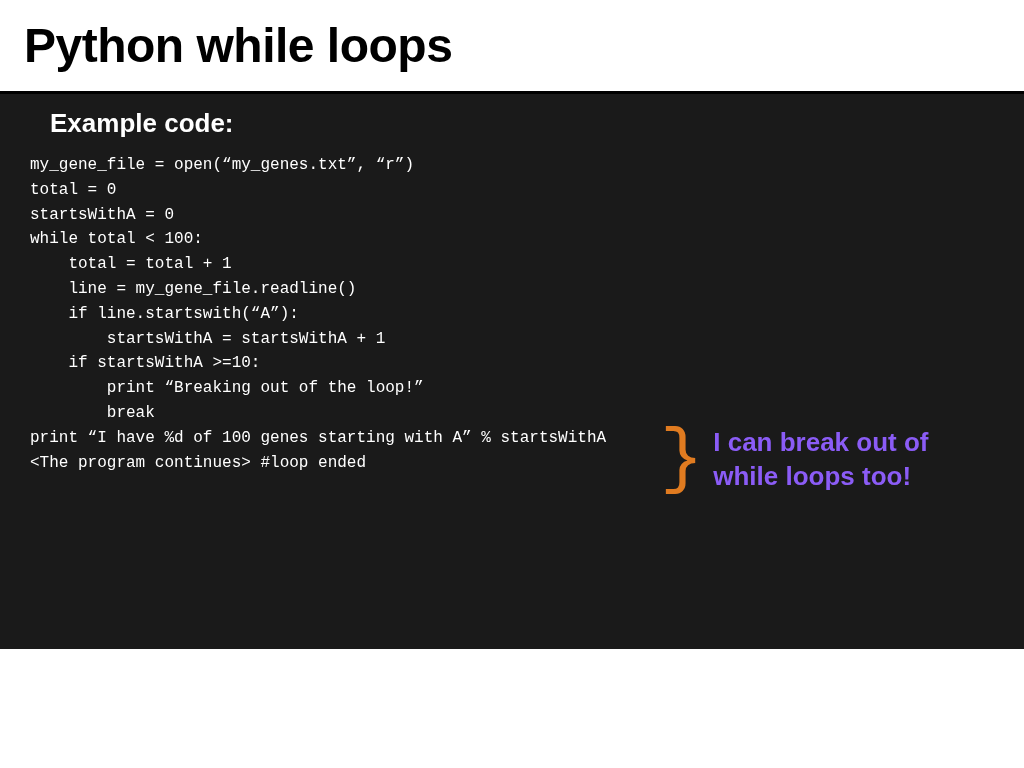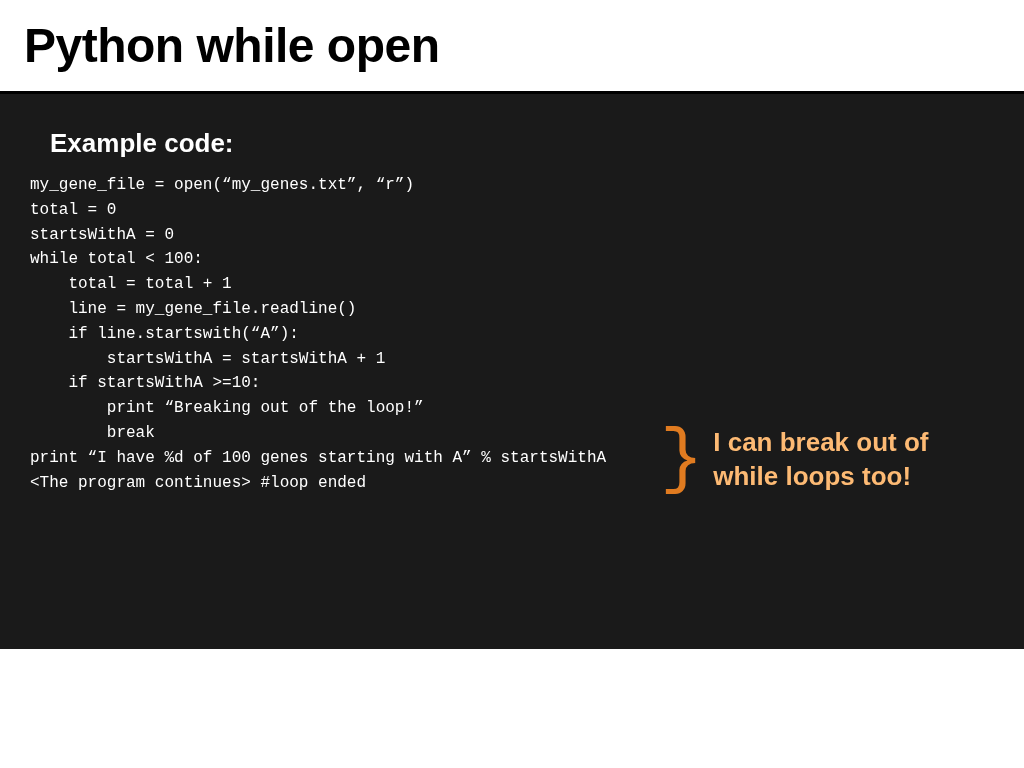--- a/index.html
+++ b/index.html
@@ -25,21 +25,21 @@
       font-size: 48px;
       font-weight: 900;
       color: #000000;
       letter-spacing: -0.5px;
     }
 
     .content {
       background-color: #1a1a1a;
       width: 1024px;
       height: 555px;
-      padding: 34px 30px 30px 30px;
+      padding: 14px 30px 30px 30px;
       position: relative;
     }
 
     .example-label {
       color: #ffffff;
       font-size: 26px;
       font-weight: bold;
       margin-bottom: 14px;
       margin-left: 20px;
     }
@@ -63,32 +63,32 @@
 
     .brace {
       color: #e07b20;
       font-size: 72px;
       font-weight: 300;
       line-height: 1;
       font-family: 'Courier New', Courier, monospace;
     }
 
     .annotation-text {
-      color: #fdba74;
+      color: #8b5cf6;
       font-size: 26px;
       font-weight: bold;
       line-height: 1.3;
       max-width: 270px;
     }
   </style>
 </head>
 <body>
 
 <div class="header">
-  <h1>Python while open</h1>
+  <h1>Python while loops</h1>
 </div>
 
 <div class="content">
   <div class="example-label">Example code:</div>
   <div class="code-block" id="code-container"><div>my_gene_file = open(“my_genes.txt”, “r”)</div><div></div><div>total = 0</div><div>startsWithA = 0</div><div>while total &lt; 100:</div><div>    total = total + 1</div><div>    line = my_gene_file.readline()</div><div>    if line.startswith(“A”):</div><div>        startsWithA = startsWithA + 1</div><div>    if startsWithA &gt;=10:</div><div>        print “Breaking out of the loop!”</div><div>        break</div><div></div><div>print “I have %d of 100 genes starting with A” % startsWithA</div><div>&lt;The program continues&gt; #loop ended</div></div>
 
   <div class="annotation-container">
     <span class="brace">}</span>
     <span class="annotation-text" id="annotation-text">I can break out of while loops too!</span>
   </div>

